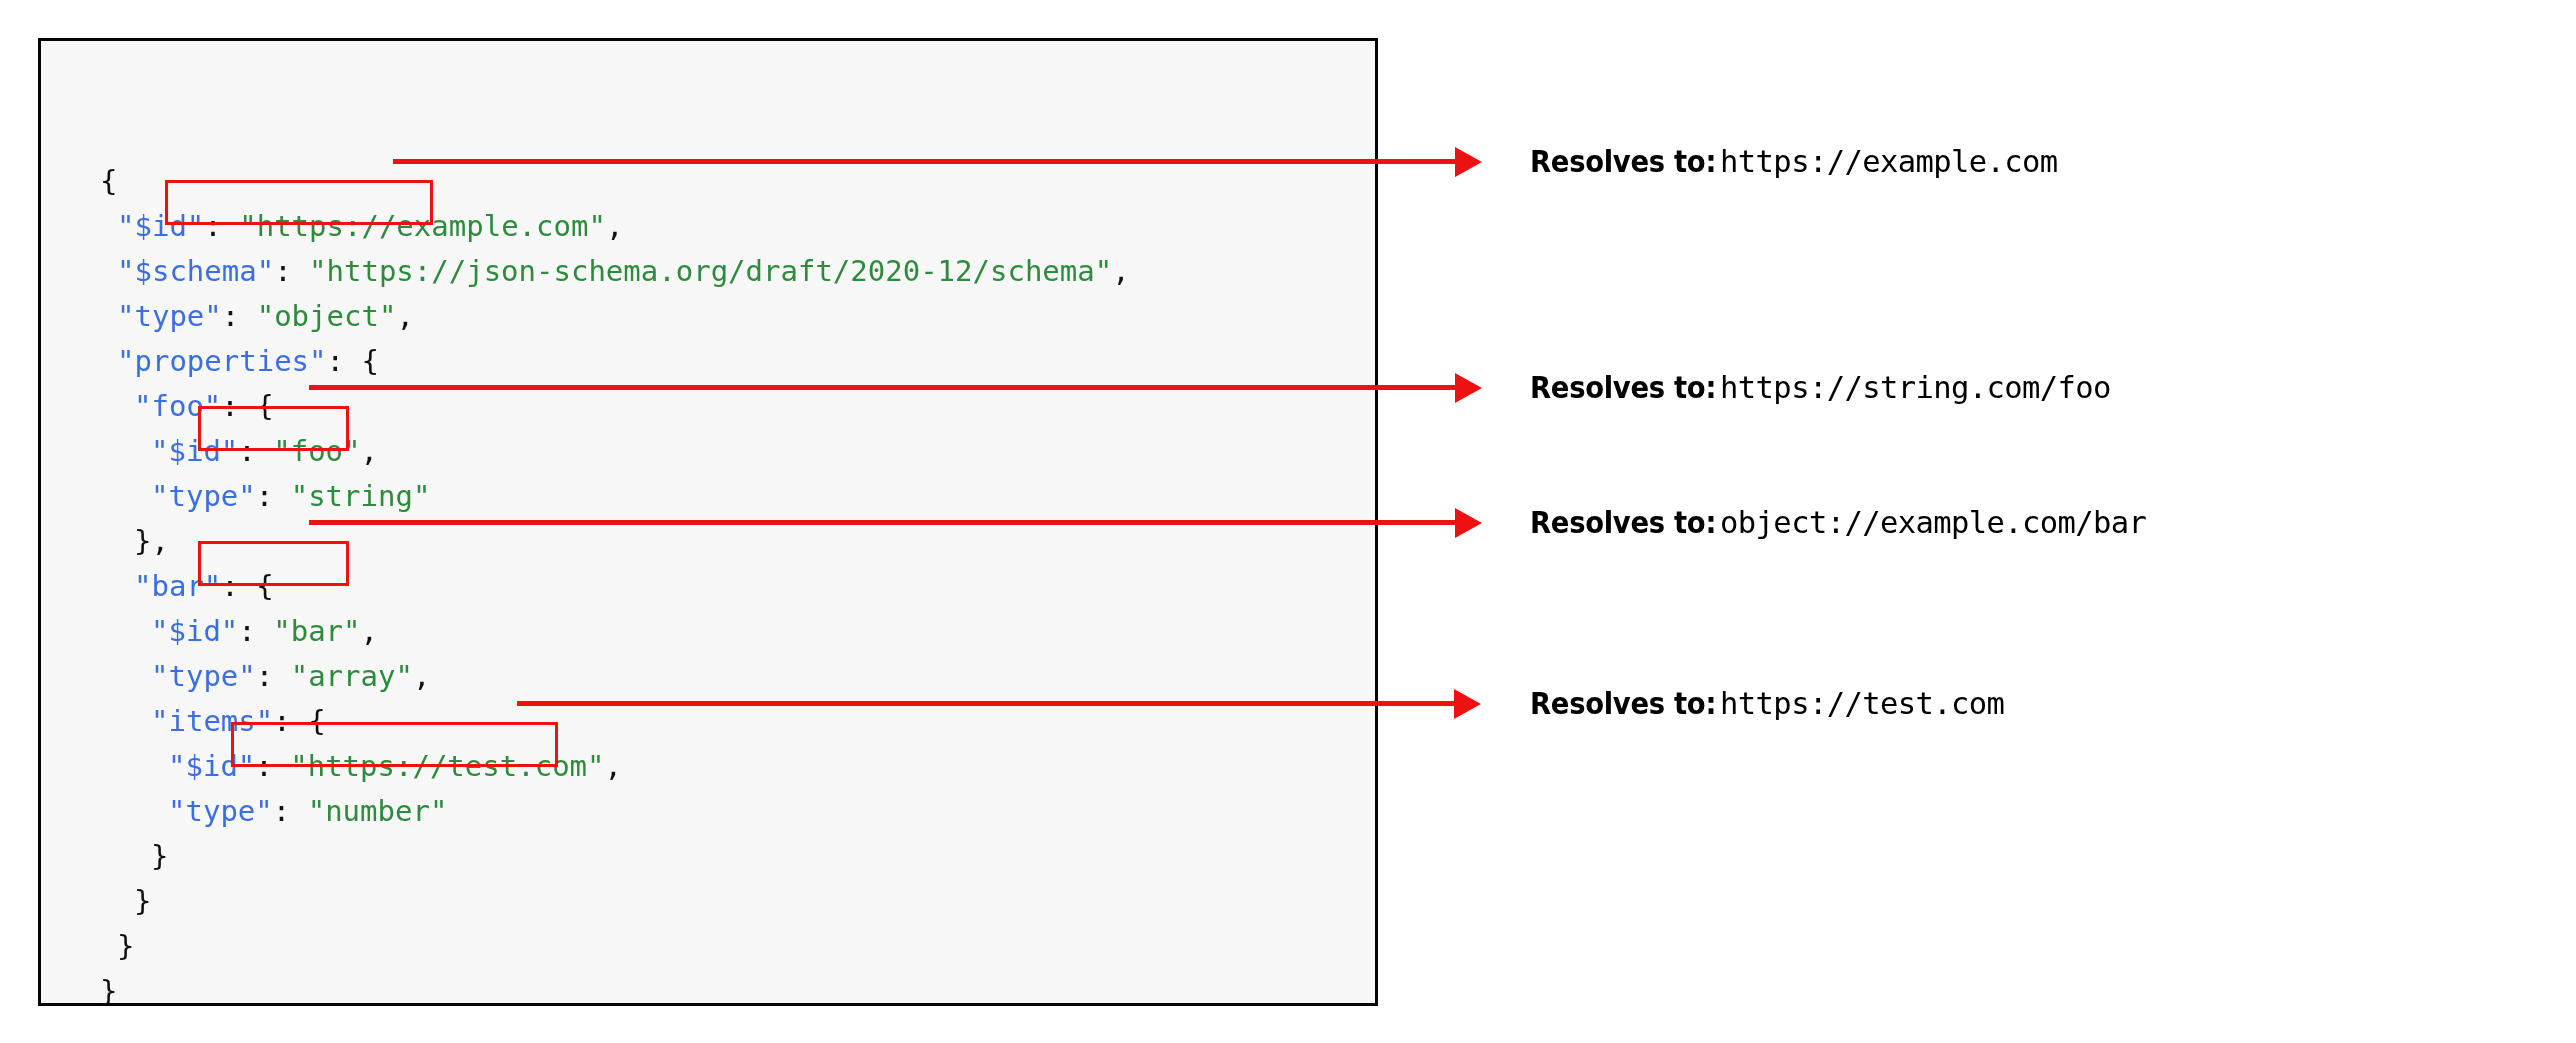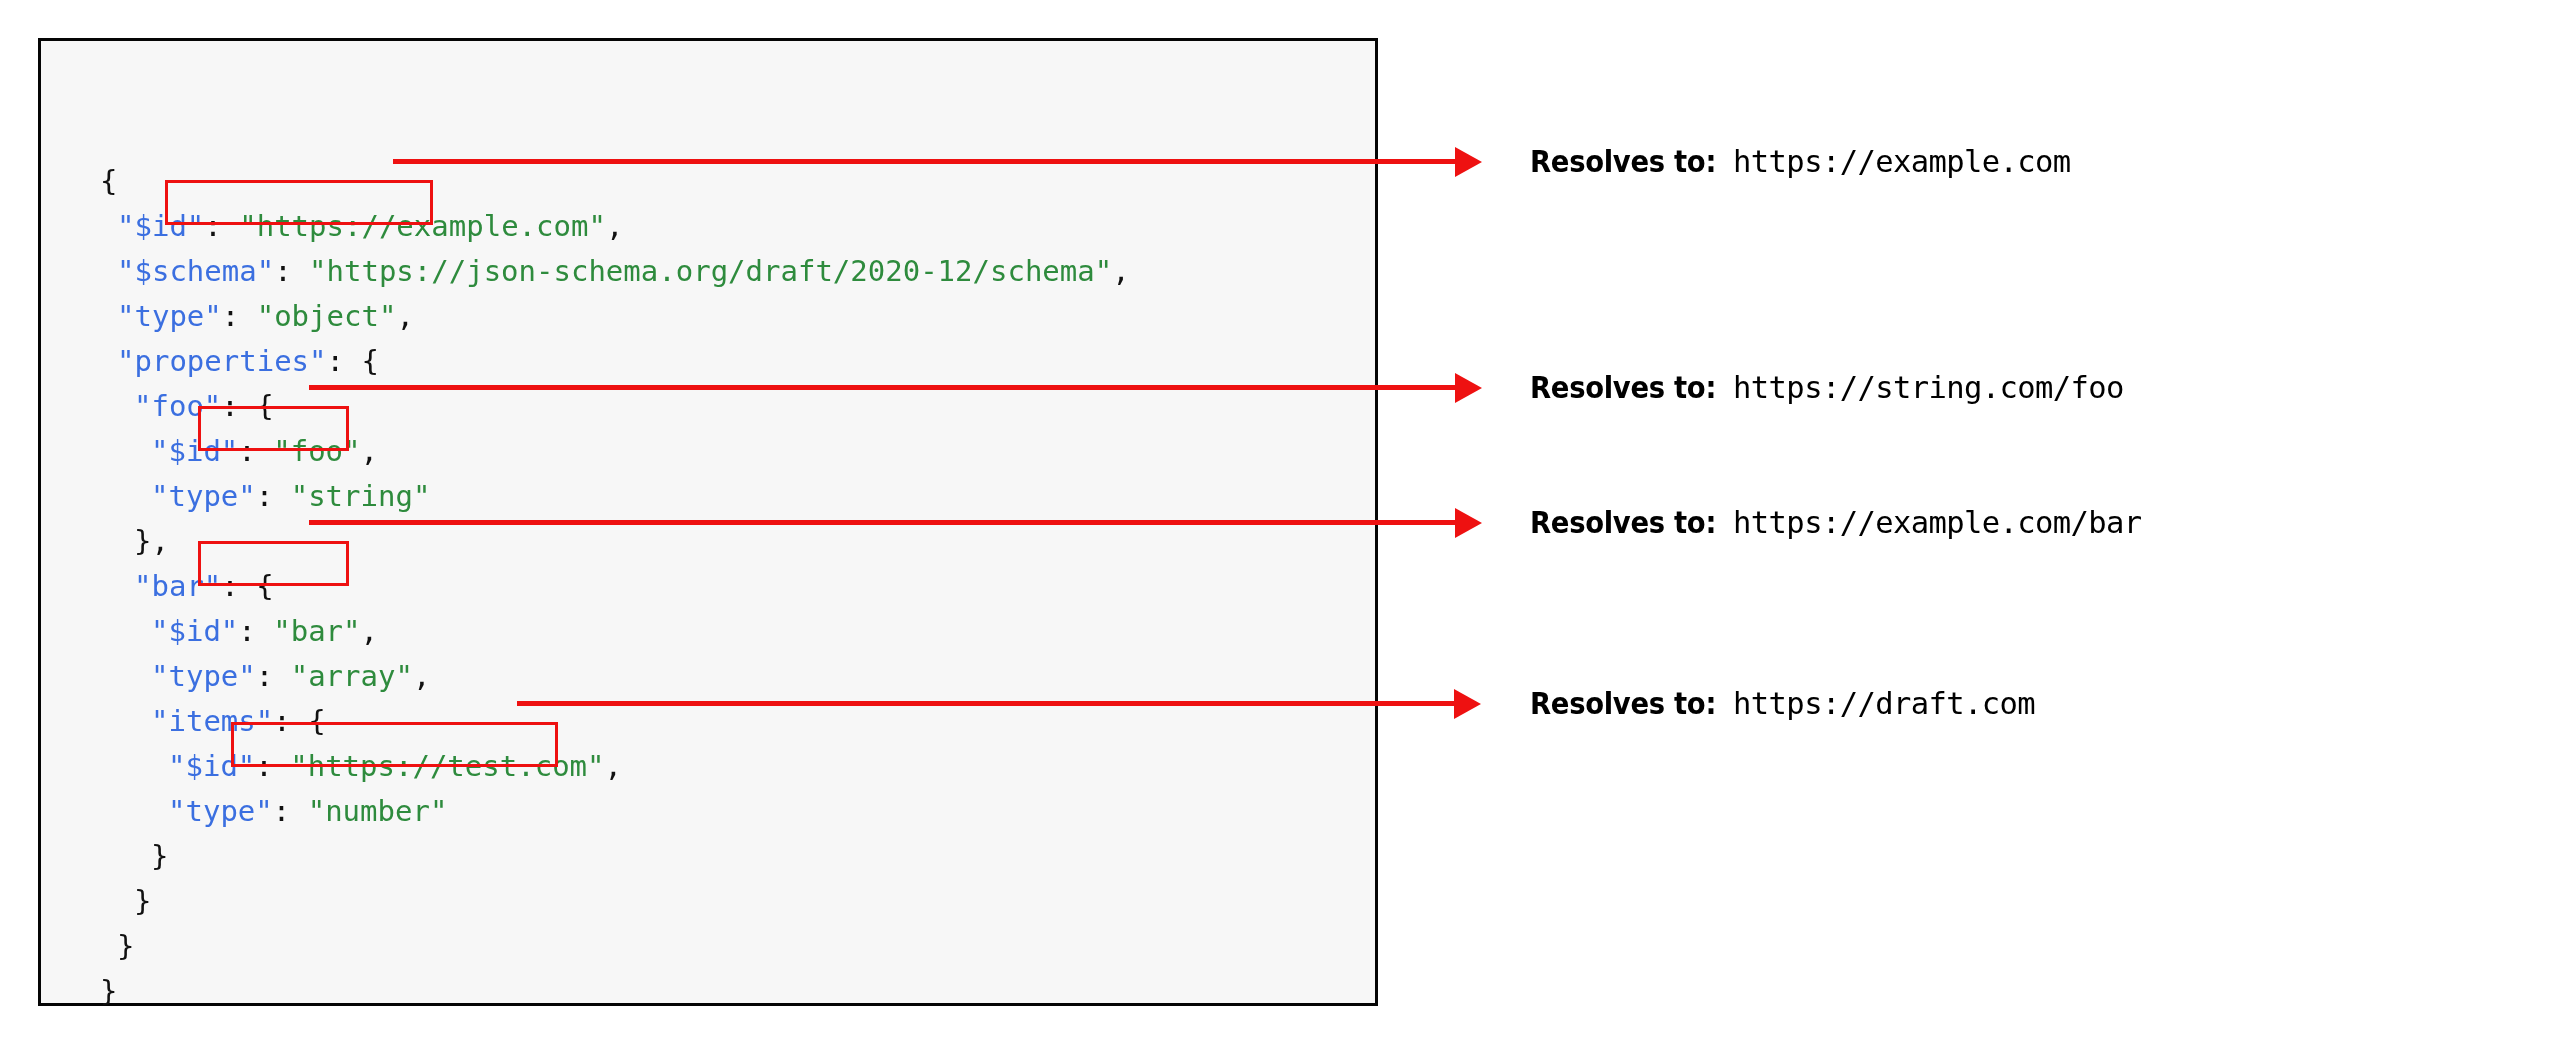--- a/index.html
+++ b/index.html
@@ -106,21 +106,21 @@
     font-size: 30.5px;
     font-weight: bold;
     font-stretch: condensed;
     color: #000000;
     letter-spacing: -0.3px;
   }
   .resolve-url {
     font-family: "DejaVu Sans Mono", "Liberation Mono", monospace;
     font-size: 30.5px;
     color: #000000;
-    margin-left: 17px;
+    margin-left: 4px;
     letter-spacing: -0.6px;
   }
   #resolve-1 { top: 139px;  }
   #resolve-2 { top: 365px;  }
   #resolve-3 { top: 500px;  }
   #resolve-4 { top: 681px; }
 </style>
 </head>
 <body>
 
@@ -153,19 +153,19 @@
 <div class="resolve-row" id="resolve-1">
   <span class="resolve-label">Resolves to:</span>
   <span class="resolve-url">https://example.com</span>
 </div>
 <div class="resolve-row" id="resolve-2">
   <span class="resolve-label">Resolves to:</span>
   <span class="resolve-url">https://string.com/foo</span>
 </div>
 <div class="resolve-row" id="resolve-3">
   <span class="resolve-label">Resolves to:</span>
-  <span class="resolve-url">https://example.com/bar</span>
+  <span class="resolve-url">object://example.com/bar</span>
 </div>
 <div class="resolve-row" id="resolve-4">
   <span class="resolve-label">Resolves to:</span>
-  <span class="resolve-url">https://draft.com</span>
+  <span class="resolve-url">https://test.com</span>
 </div>
 
 
 </body></html>

